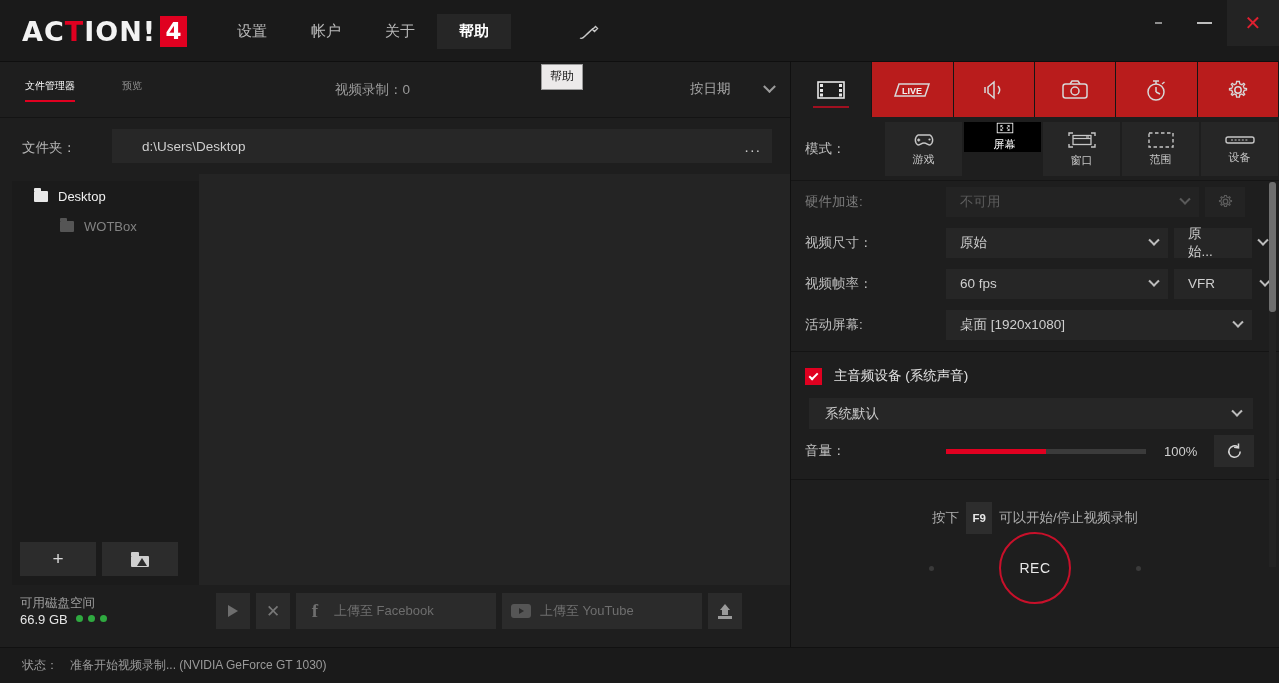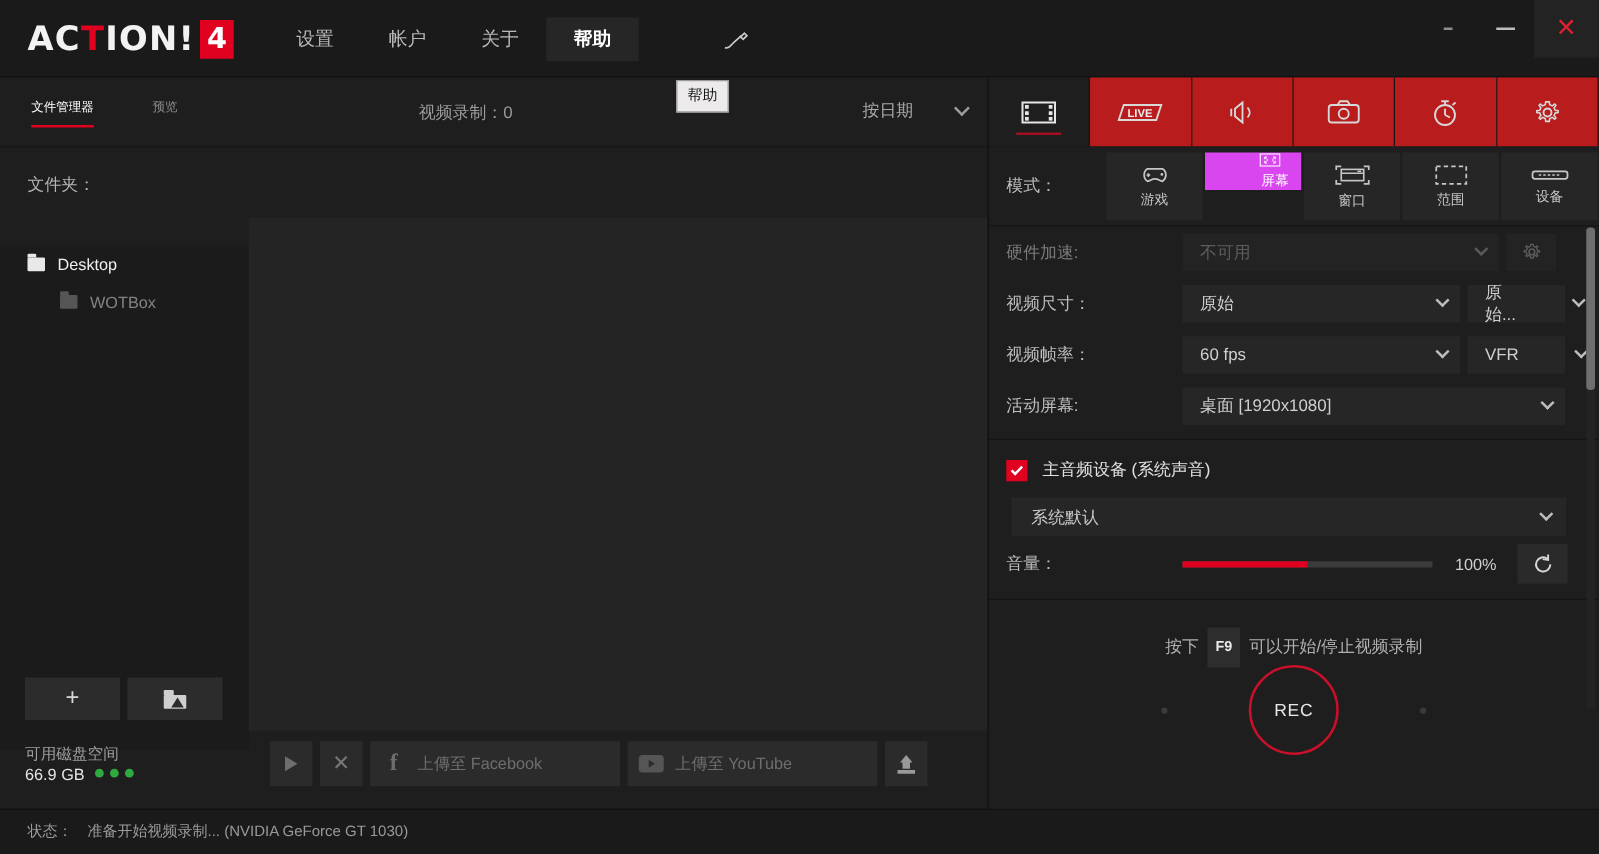--- a/index.html
+++ b/index.html
@@ -92,23 +92,22 @@
   }
   .folderpath { margin-left: 30px; color: #cfcfcf; font-size: 13.5px; }
   .dotsbtn {
     position: absolute; right: 4px; top: 4px; width: 30px; height: 26px;
     color: #c9c9c9; font-size: 15px; letter-spacing: 1.5px;
     display: flex; align-items: center; justify-content: center; cursor: pointer;
   }
 
   
   .tree {
-    position: absolute; left: 0; top: 181px; width: 199px; height: 404px;
+    position: absolute; left: 12px; top: 181px; width: 199px; height: 404px;
     background: #1b1b1b;
-    margin-top: 15px;
   }
   .treerow {
     display: flex; align-items: center; height: 30px; padding-left: 22px; cursor: pointer;
   }
   .treerow.child { padding-left: 48px; }
   .folder-ico {
     width: 14px; height: 11px; background: #e8e8e8; margin-right: 10px;
     border-radius: 1px; position: relative; flex: none;
   }
   .folder-ico::before {
@@ -192,21 +191,21 @@
   .rtab:not(.active) { background: #b91c1c; text-decoration: underline; }
 
   
   .moderow { display: flex; align-items: center; height: 64px; padding-left: 14px; border-bottom: 1px solid #151515;}
   .modelabel { font-size: 13.5px; color: #bdbdbd; width: 80px; }
   .modebtns { display: flex; gap: 2px; }
   .modebtn {
     width: 77px; height: 54px; background: #262626; display: flex; flex-direction: column;
     align-items: center; justify-content: center; gap: 3px; cursor: pointer;
   }
-  .modebtn.sel { background: #d946ef; align-items: flex-end; }
+  .modebtn.sel { background: #000000; }
   .modebtn span { font-size: 11px; color: #c6c6c6; }
   .modebtn.sel span { color: #ffffff; }
 
   
   .rows { position: relative; }
   .srow { display: flex; align-items: center; height: 41px; padding-left: 14px; }
   .slabel { font-size: 13.5px; color: #bdbdbd; width: 141px; flex: none; }
   .slabel.dim { color: #7b7b7b; }
   .sel {
     height: 30px; background: #262626; display: flex; align-items: center;
@@ -316,20 +315,24 @@
     <div class="ltab preview">预览</div>
   </div>
   <div class="rec-count">视频录制：0</div>
   <div class="sortsel">
     <span>按日期</span>
     <span class="chev"></span>
   </div>
 
   <div class="folderrow"></div>
   <div class="folderlabel">文件夹：</div>
+  <div class="folderbox">
+    <span class="folderpath">d:\Users\Desktop</span>
+    <div class="dotsbtn">...</div>
+  </div>
 
   <div class="tree">
     <div class="treerow">
       <span class="folder-ico"></span>
       <span class="treelabel">Desktop</span>
     </div>
     <div class="treerow child">
       <span class="folder-ico dim"></span>
       <span class="treelabel dim">WOTBox</span>
     </div>

